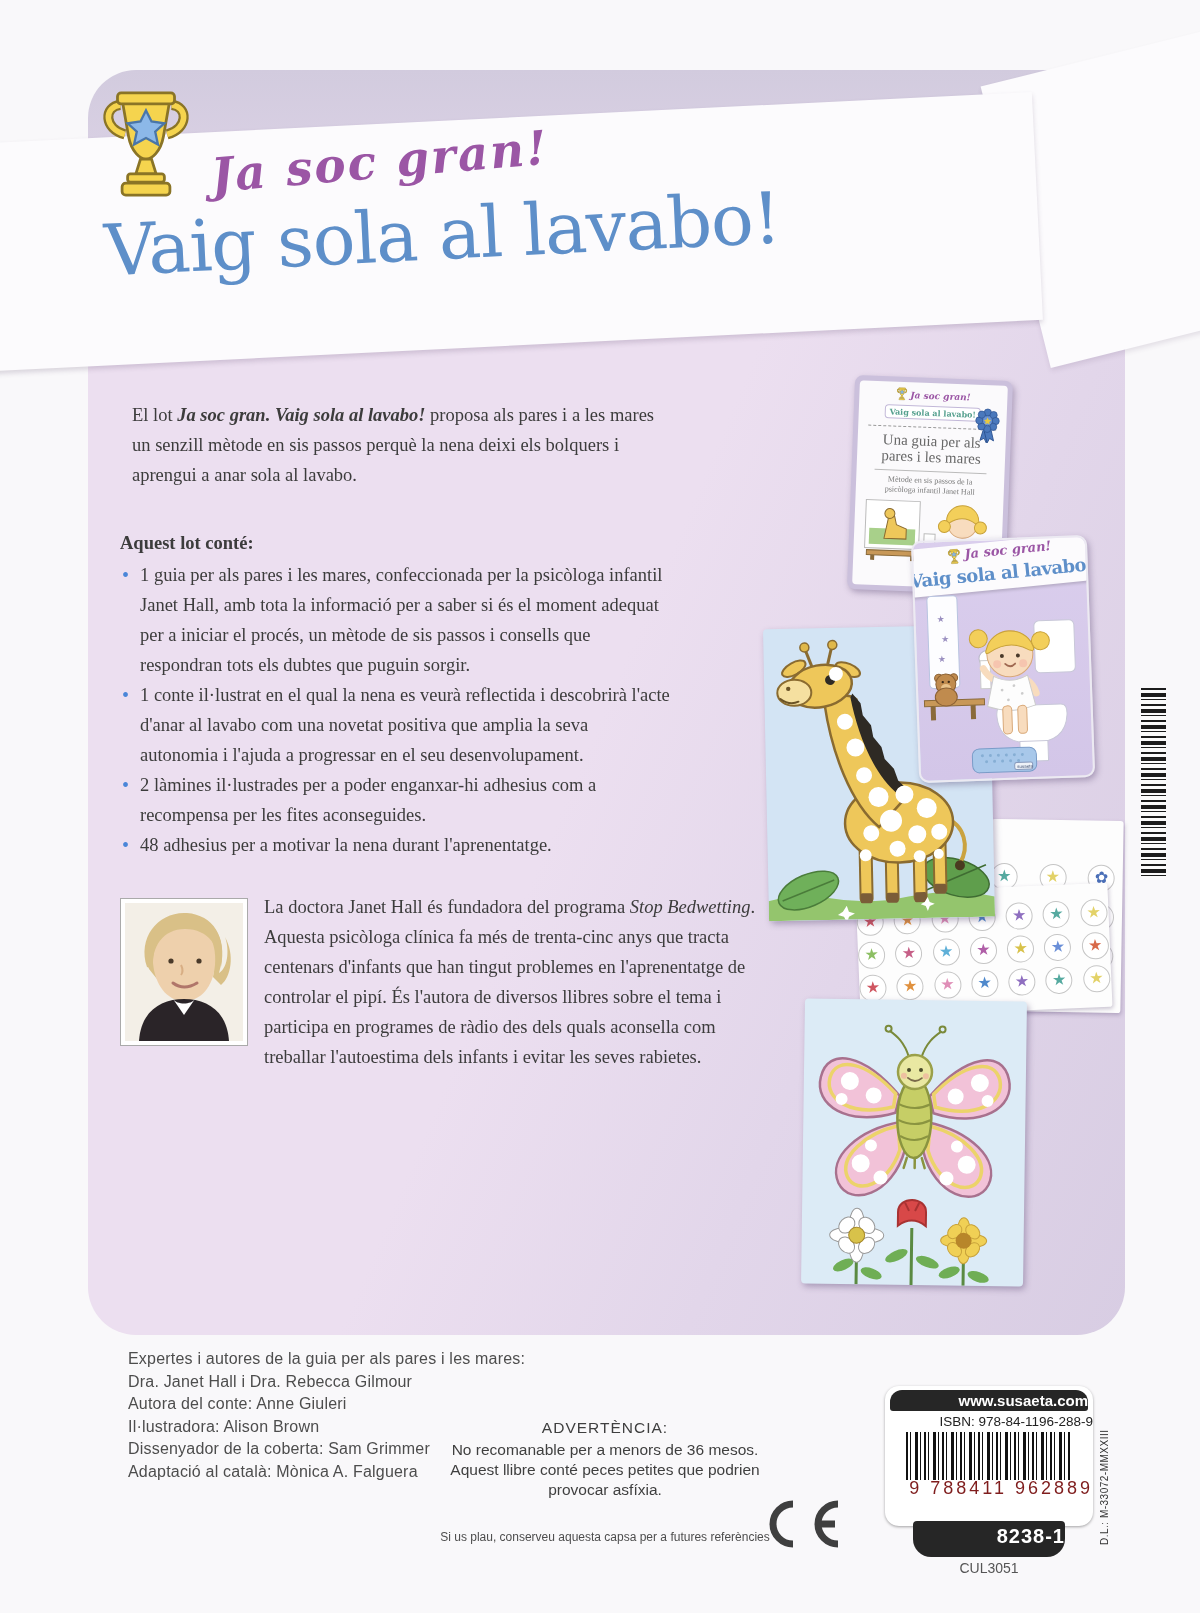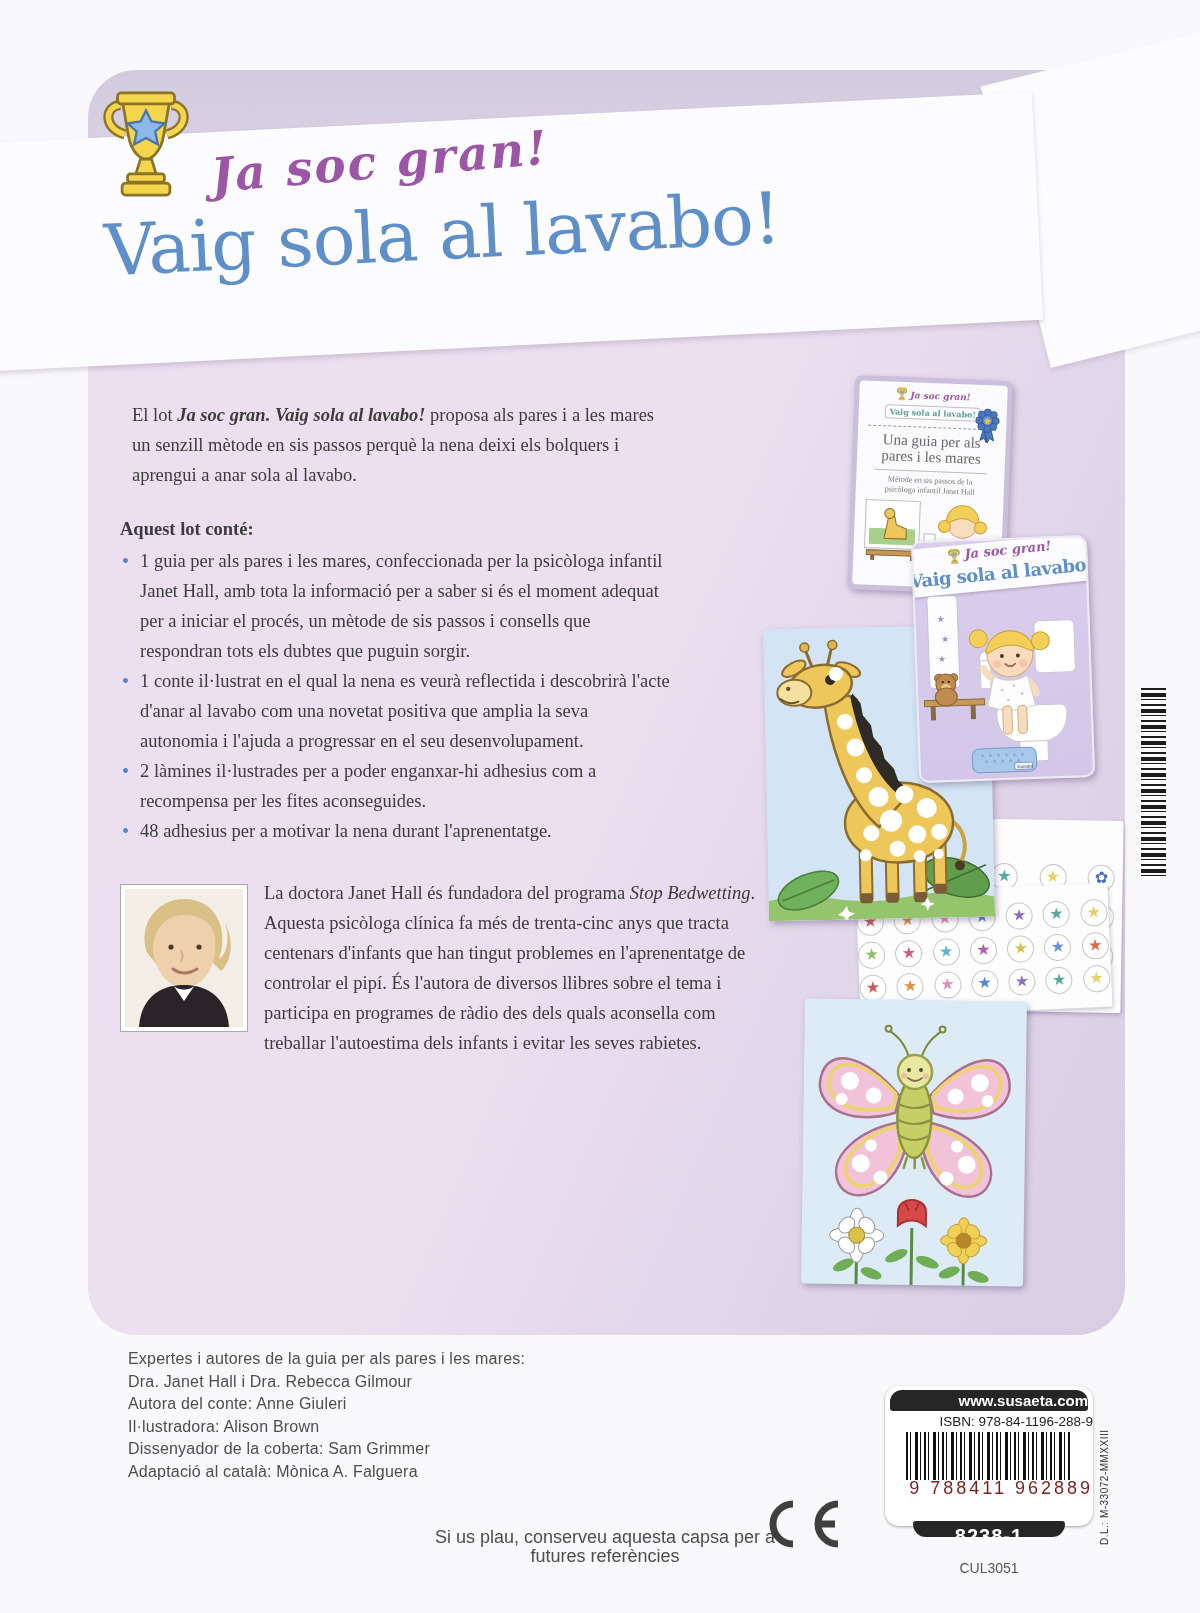--- a/index.html
+++ b/index.html
@@ -26,21 +26,21 @@
     font-size:47px;color:#9b56a5;transform:rotate(-2deg);letter-spacing:2px;}
   .main-title{position:absolute;left:138px;top:72px;white-space:nowrap;
     font-family:"DejaVu Serif",serif;font-size:71px;color:#5e8fc9;letter-spacing:-1px;}
   .trophy-main{position:absolute;left:100px;top:86px;width:92px;height:116px;z-index:3;}
 
   
   .copy{position:absolute;left:120px;top:388px;width:648px;z-index:2;
     font-size:18.5px;line-height:30px;color:#3c3c3c;}
   .copy .em{font-style:italic;font-weight:bold;}
   .intro{max-width:524px;}
-  .contents-heading{font-weight:bold;margin-top:24px;max-width:524px;}
+  .contents-heading{font-weight:bold;margin-top:38px;max-width:524px;}
   ul.kit-list{margin:2px 0 0 0;padding:0 0 0 20px;list-style:none;max-width:530px;}
   ul.kit-list li{position:relative;}
   ul.kit-list li::before{content:"\2022";position:absolute;left:-18px;top:0;
     color:#4a86d8;font-size:20px;}
   .bio{margin-top:32px;max-width:648px;}
   .bio-photo{float:left;width:118px;height:138px;background:#fff;
     border:1px solid #aaa;padding:4px;margin:6px 16px 4px 0;}
   .closing{clear:both;margin-top:28px;max-width:610px;}
 
   
@@ -98,41 +98,41 @@
     font-family:"Liberation Sans",sans-serif;font-size:16px;line-height:22.5px;
     color:#4d4d4d;letter-spacing:.2px;}
   .credits{top:1348px;}
   .copyright{top:1478px;}
 
   .warning{position:absolute;left:430px;top:1418px;width:350px;text-align:center;
     font-family:"Liberation Sans",sans-serif;font-size:15.5px;line-height:20px;
     color:#3f3f3f;z-index:2;}
   .warning-heading{letter-spacing:1px;margin-bottom:2px;}
   .keep-note{position:absolute;left:430px;top:1528px;width:350px;text-align:center;
-    font-family:"Liberation Sans",sans-serif;font-size:18px;line-height:19px;
+    font-family:"Liberation Sans",sans-serif;font-size:12px;line-height:19px;
     color:#4d4d4d;z-index:2;}
   .ce-mark{position:absolute;left:758px;top:1498px;z-index:2;}
 
   
   .bar-label{position:absolute;left:885px;top:1386px;width:208px;height:140px;
     background:#fff;border-radius:14px;z-index:2;text-align:right;
     box-shadow:0 1px 3px rgba(0,0,0,.35);padding-top:0;}
   .bar-site{background:#262626;color:#fff;border-radius:12px 12px 3px 3px;
     margin:4px 5px 3px;font-family:"Liberation Sans",sans-serif;font-size:15px;
     font-weight:bold;padding:2px 0;}
   .bar-isbn{font-family:"Liberation Sans",sans-serif;font-size:13.5px;color:#222;padding-left:40px;}
   .bars{width:166px;height:48px;margin:3px auto 0;
     background:repeating-linear-gradient(90deg,#111 0 2px,#fff 2px 4px,#111 4px 5px,
       #fff 5px 9px,#111 9px 12px,#fff 12px 14px,#111 14px 15px,#fff 15px 18px);}
   .bar-digits{font-family:"Liberation Sans",sans-serif;font-size:18px;color:#7f1d1d;
     letter-spacing:3px;margin-top:-2px;}
-  .bar-tab{position:absolute;left:913px;top:1521px;width:152px;height:16px;
+  .bar-tab{position:absolute;left:913px;top:1521px;width:152px;height:36px;
     background:#262626;color:#fff;z-index:3;border-radius:4px 4px 18px 18px;
     font-family:"Liberation Sans",sans-serif;font-weight:bold;font-size:20px;
-    text-align:center;line-height:30px;letter-spacing:1px;}
+    text-align:right;line-height:30px;letter-spacing:1px;}
   .bar-code-ref{position:absolute;left:885px;top:1560px;width:208px;text-align:center;
     font-family:"Liberation Sans",sans-serif;font-size:14px;color:#555;z-index:2;}
   .deposit{position:absolute;left:1099px;top:1545px;transform:rotate(-90deg);
     transform-origin:left top;white-space:nowrap;z-index:2;
     font-family:"Liberation Sans",sans-serif;font-size:10px;color:#333;letter-spacing:.5px;}
 </style>
 </head>
 <body>
 
 <svg width="0" height="0" style="position:absolute" aria-hidden="true">
@@ -487,20 +487,24 @@
   <div class="credits">
     <div>Expertes i autores de la guia per als pares i les mares:</div>
     <div>Dra. Janet Hall i Dra. Rebecca Gilmour</div>
     <div>Autora del conte: Anne Giuleri</div>
     <div>Il·lustradora: Alison Brown</div>
     <div>Dissenyador de la coberta: Sam Grimmer</div>
     <div>Adaptació al català: Mònica A. Falguera</div>
   </div>
 
 
+  <div class="warning">
+    <div class="warning-heading">ADVERTÈNCIA:</div>
+    <div>No recomanable per a menors de 36 mesos. Aquest llibre conté peces petites que podrien provocar asfíxia.</div>
+  </div>
   <div class="keep-note">Si us plau, conserveu aquesta capsa per a futures referències</div>
 
   <svg class="ce-mark" width="88" height="52" viewBox="0 0 88 52">
     <path d="M35 6 A20 20 0 1 0 35 46" fill="none" stroke="#3f3f3f" stroke-width="7"></path>
     <path d="M80 6 A20 20 0 1 0 80 46" fill="none" stroke="#3f3f3f" stroke-width="7"></path>
     <line x1="62" y1="26" x2="77" y2="26" stroke="#3f3f3f" stroke-width="7"></line>
   </svg>
 
   <div class="bar-label">
     <div class="bar-site">www.susaeta.com</div>

